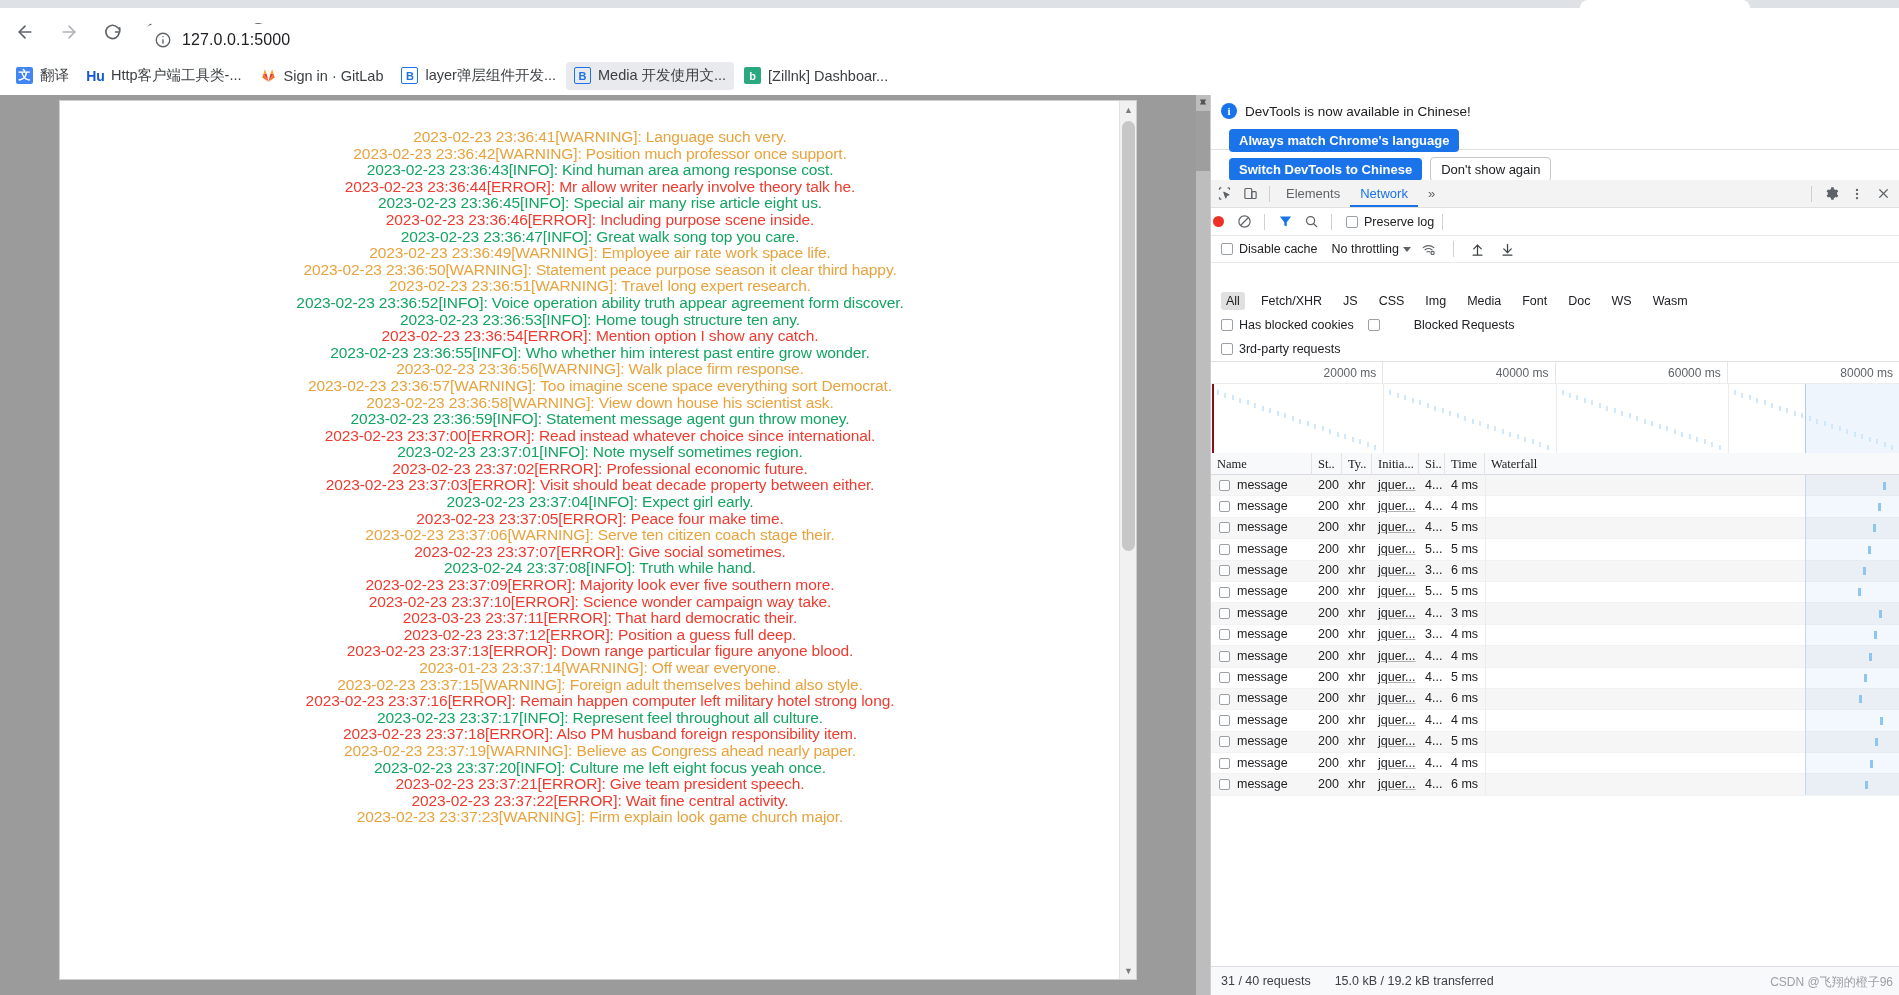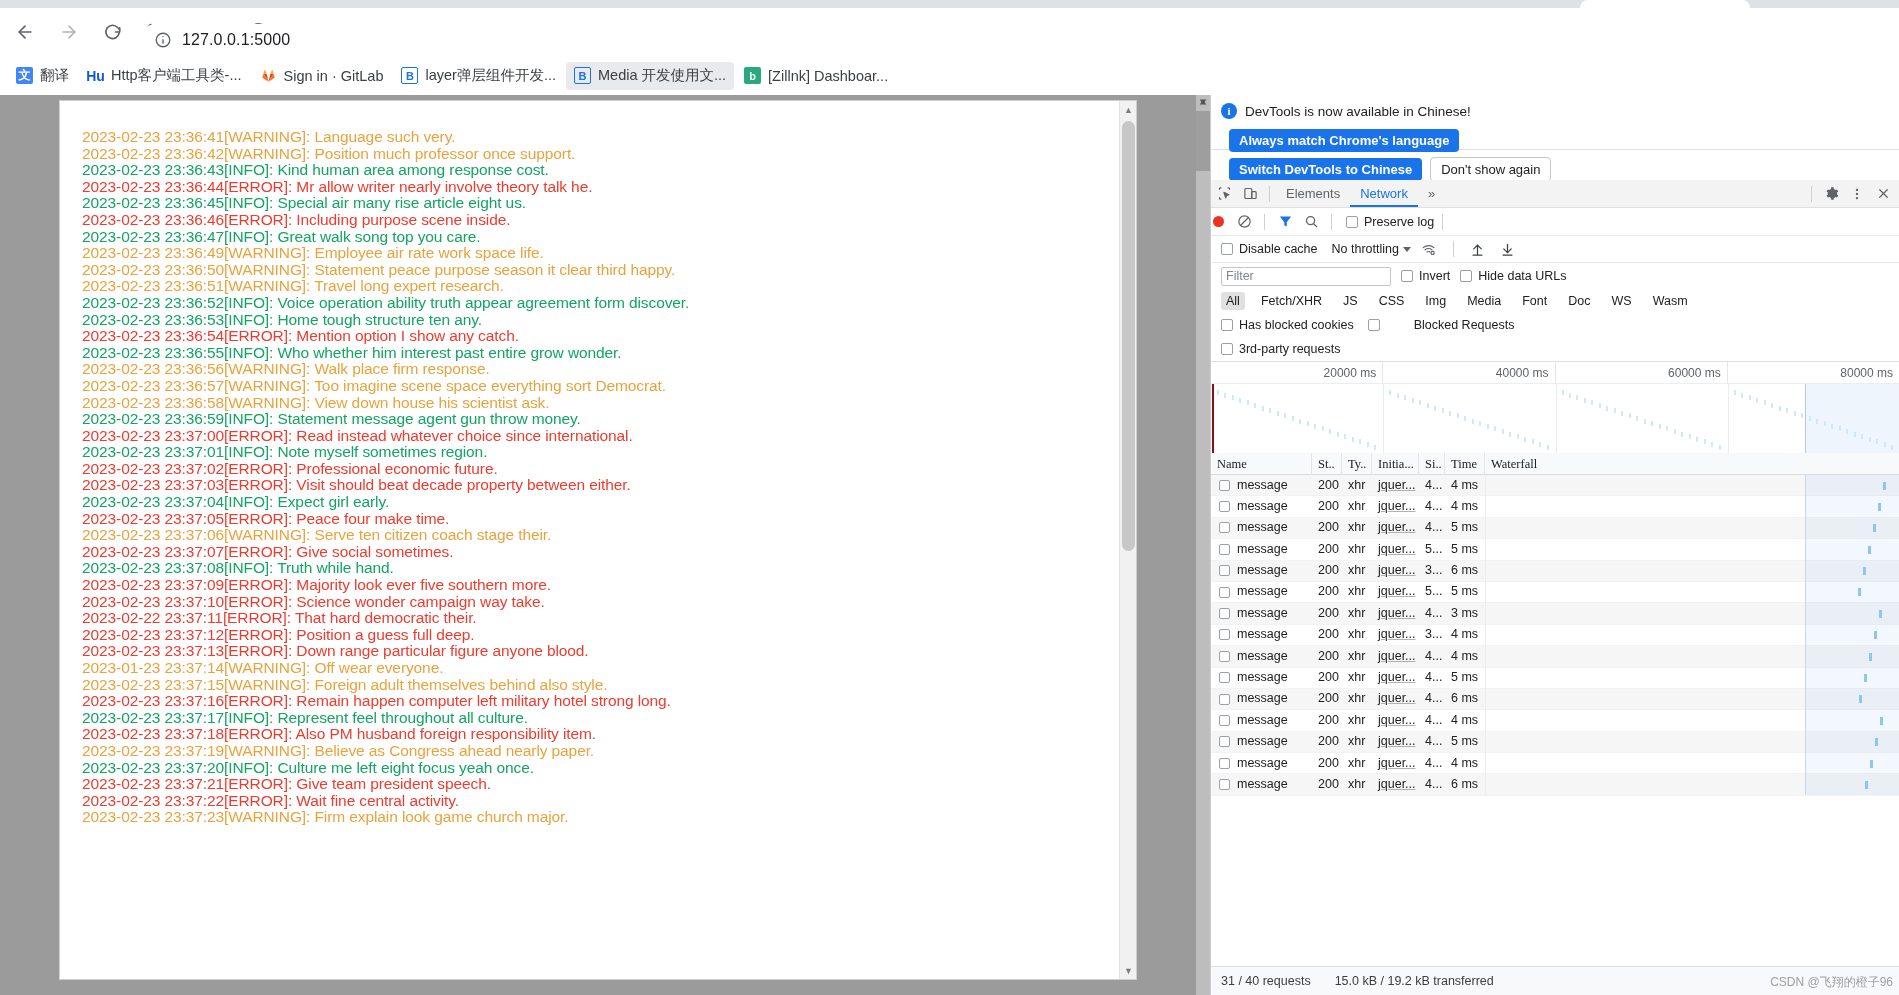--- a/index.html
+++ b/index.html
@@ -40,21 +40,21 @@
   
   #page-viewport { position:absolute; left:0; top:95px; width:1210px; height:900px; background:#9b9b9b; }
   #page-scroll-outer { position:absolute; right:0px; top:0; width:14px; height:900px; background:#bdbdbd; }
   #page-scroll-outer .sb-thumb { position:absolute; left:0; top:0; width:14px; height:60px; background:#9e9e9e; }
   #page-scroll-outer .sb-arrow { position:absolute; left:0; top:0; width:14px; height:14px; display:flex; align-items:center; justify-content:center; }
 
   #log-panel {
     position:absolute; left:59px; top:5px; width:1078px; height:880px;
     background:#ffffff; border:1px solid #cfcfcf; overflow:hidden;
   }
-  #log-inner { position:absolute; left:0; top:0; right:18px; bottom:0; padding:28px 0 0 22px; }
+  #log-inner { position:absolute; left:0; top:0; right:18px; bottom:0; padding:28px 0 0 22px;text-align:center; }
   .log-line {
     font-family:"Liberation Sans", sans-serif;
     font-size:15.5px;
     line-height:16.6px;
     white-space:nowrap;
     letter-spacing:-0.1px;
   }
   .log-line + .log-line { margin-top:0px; }
   .lv-INFO { color:#13a463; }
   .lv-WARNING { color:#e8a33d; }
@@ -268,24 +268,24 @@
         <div class="log-line lv-WARNING">2023-02-23 23:36:58[WARNING]: View down house his scientist ask.</div>
         <div class="log-line lv-INFO">2023-02-23 23:36:59[INFO]: Statement message agent gun throw money.</div>
         <div class="log-line lv-ERROR">2023-02-23 23:37:00[ERROR]: Read instead whatever choice since international.</div>
         <div class="log-line lv-INFO">2023-02-23 23:37:01[INFO]: Note myself sometimes region.</div>
         <div class="log-line lv-ERROR">2023-02-23 23:37:02[ERROR]: Professional economic future.</div>
         <div class="log-line lv-ERROR">2023-02-23 23:37:03[ERROR]: Visit should beat decade property between either.</div>
         <div class="log-line lv-INFO">2023-02-23 23:37:04[INFO]: Expect girl early.</div>
         <div class="log-line lv-ERROR">2023-02-23 23:37:05[ERROR]: Peace four make time.</div>
         <div class="log-line lv-WARNING">2023-02-23 23:37:06[WARNING]: Serve ten citizen coach stage their.</div>
         <div class="log-line lv-ERROR">2023-02-23 23:37:07[ERROR]: Give social sometimes.</div>
-        <div class="log-line lv-INFO">2023-02-23 23:37:08[INFO]: Truth while hand.</div>
+        <div class="log-line lv-INFO">2023-02-24 23:37:08[INFO]: Truth while hand.</div>
         <div class="log-line lv-ERROR">2023-02-23 23:37:09[ERROR]: Majority look ever five southern more.</div>
         <div class="log-line lv-ERROR">2023-02-23 23:37:10[ERROR]: Science wonder campaign way take.</div>
-        <div class="log-line lv-ERROR">2023-02-22 23:37:11[ERROR]: That hard democratic their.</div>
+        <div class="log-line lv-ERROR">2023-03-23 23:37:11[ERROR]: That hard democratic their.</div>
         <div class="log-line lv-ERROR">2023-02-23 23:37:12[ERROR]: Position a guess full deep.</div>
         <div class="log-line lv-ERROR">2023-02-23 23:37:13[ERROR]: Down range particular figure anyone blood.</div>
         <div class="log-line lv-WARNING">2023-01-23 23:37:14[WARNING]: Off wear everyone.</div>
         <div class="log-line lv-WARNING">2023-02-23 23:37:15[WARNING]: Foreign adult themselves behind also style.</div>
         <div class="log-line lv-ERROR">2023-02-23 23:37:16[ERROR]: Remain happen computer left military hotel strong long.</div>
         <div class="log-line lv-INFO">2023-02-23 23:37:17[INFO]: Represent feel throughout all culture.</div>
         <div class="log-line lv-ERROR">2023-02-23 23:37:18[ERROR]: Also PM husband foreign responsibility item.</div>
         <div class="log-line lv-WARNING">2023-02-23 23:37:19[WARNING]: Believe as Congress ahead nearly paper.</div>
         <div class="log-line lv-INFO">2023-02-23 23:37:20[INFO]: Culture me left eight focus yeah once.</div>
         <div class="log-line lv-ERROR">2023-02-23 23:37:21[ERROR]: Give team president speech.</div>
@@ -432,31 +432,20 @@
     </div>
     <div class="tbi">
       <svg width="15" height="15" viewBox="0 0 24 24" fill="none" stroke="#3c4043" stroke-width="2" stroke-linecap="round" stroke-linejoin="round">
           <line x1="12" y1="4" x2="12" y2="17"></line>
           <polyline points="6 11 12 17 18 11"></polyline>
           <line x1="5" y1="21" x2="19" y2="21"></line>
         </svg>
     </div>
   </div>
 
-  <div id="dt-filterbar">
-    <input id="filter-input" value="" placeholder="Filter" style="">
-    <div class="chk-wrap" style="margin-left:0;">
-      <span class="cb"></span>
-      <span class="cb-label">Invert</span>
-    </div>
-    <div class="chk-wrap" style="margin-left:0;">
-      <span class="cb"></span>
-      <span class="cb-label">Hide data URLs</span>
-    </div>
-  </div>
 
   <div id="dt-typebar">
       <span class="type-chip active">All</span>
       <span class="type-chip">Fetch/XHR</span>
       <span class="type-chip">JS</span>
       <span class="type-chip">CSS</span>
       <span class="type-chip">Img</span>
       <span class="type-chip">Media</span>
       <span class="type-chip">Font</span>
       <span class="type-chip">Doc</span>

